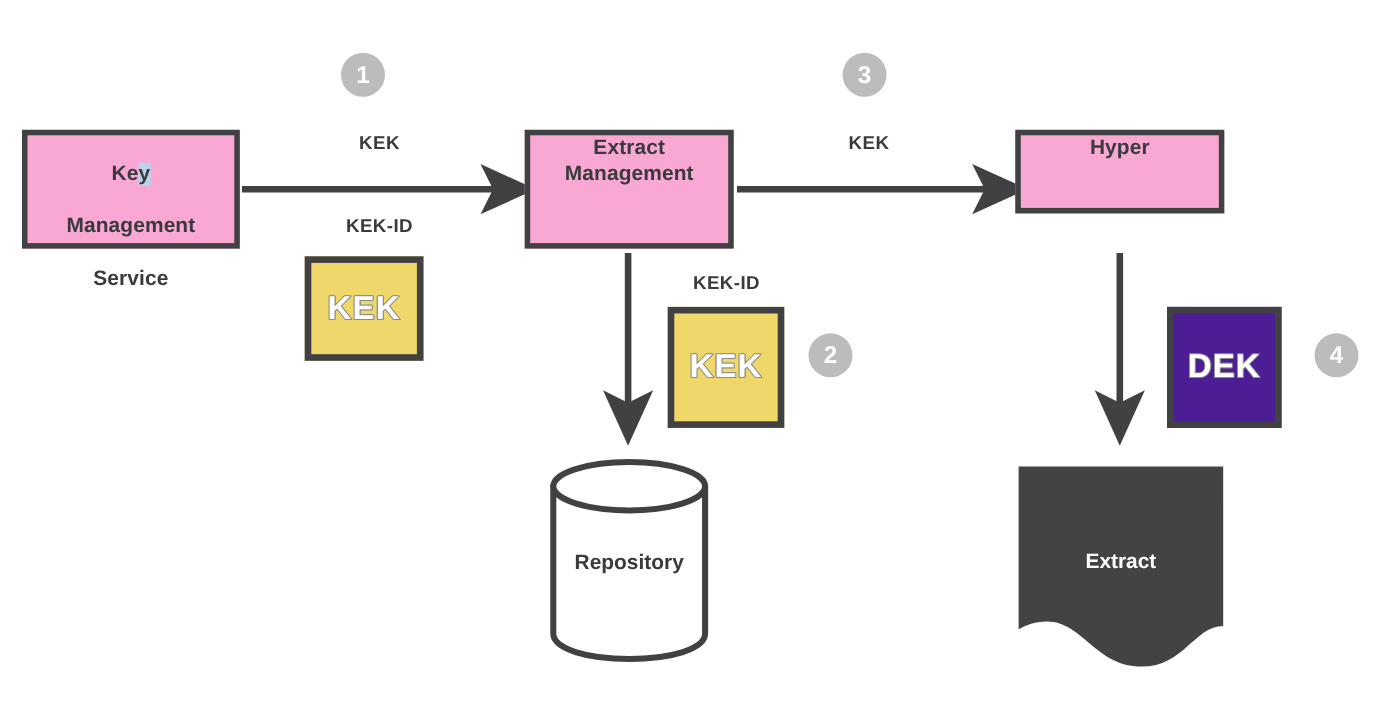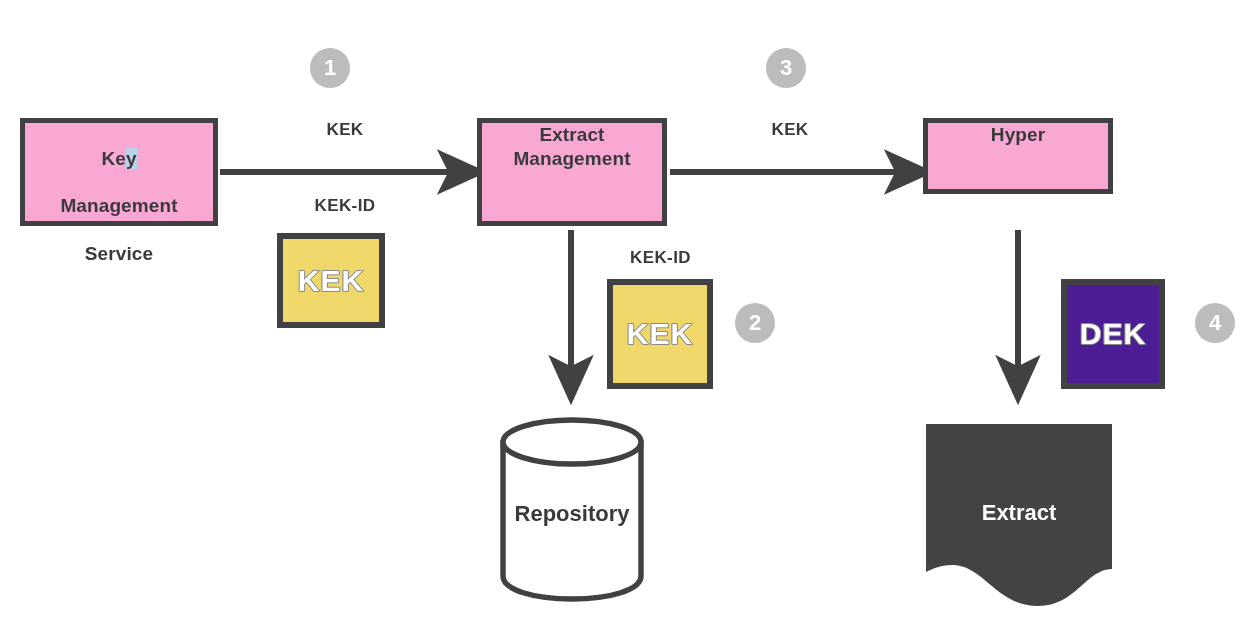--- a/index.html
+++ b/index.html
@@ -99,21 +99,21 @@
     white-space: nowrap;
     text-align: center;
   }
 
   
   svg.shape { position: absolute; overflow: visible; }
 
   
   .shape-label {
     position: absolute;
-    font-size: 22px;
+    font-size: 19px;
     font-weight: bold;
     text-align: center;
     white-space: nowrap;
   }
   .shape-label.on-dark  { color: #ffffff; }
   .shape-label.on-light { color: #3a3a3c; }
 
   
   .sel-hl {
     background: #b8d3ea;

